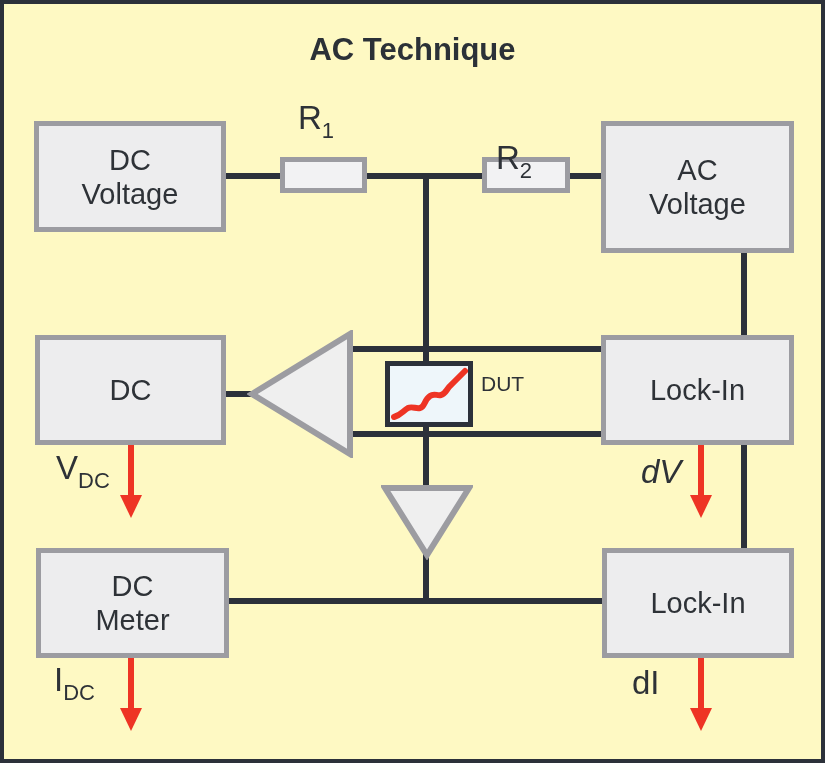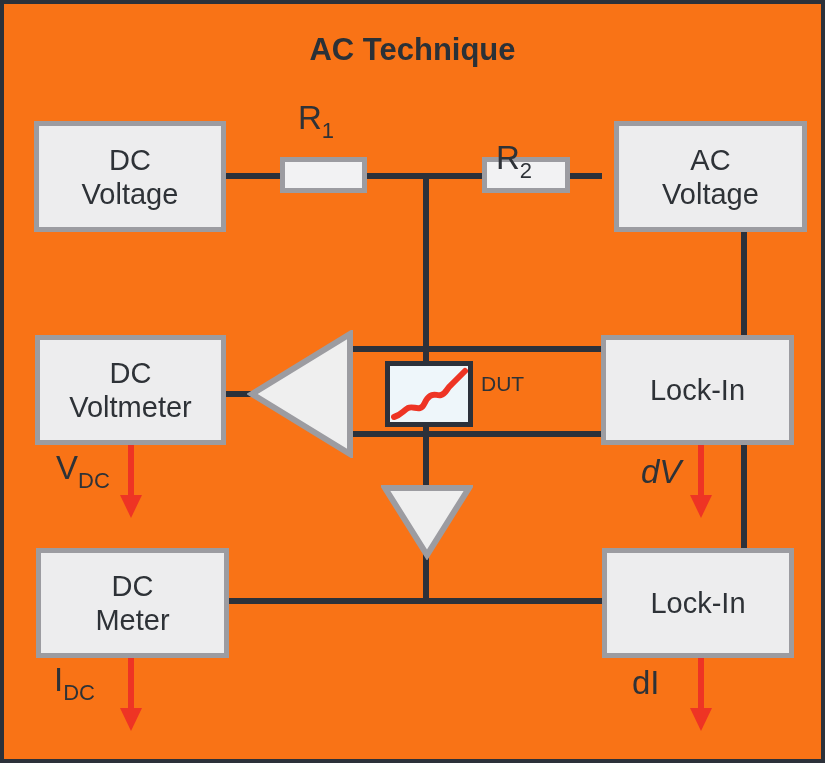--- a/index.html
+++ b/index.html
@@ -1,19 +1,19 @@
 <!DOCTYPE html>
 <html><head>
 <meta charset="utf-8">
 <style>
   html,body{margin:0;padding:0;background:#ffffff;}
   #stage{
     position:relative;
     width:825px;height:763px;
-    background:#f97316;
+    background:#fef9c3;
     border:4px solid #2c313a;
     box-sizing:border-box;
     font-family:"Liberation Sans", sans-serif;
     color:#2e3237;
     overflow:hidden;
   }
   .title{
     position:absolute;left:0;top:28px;width:100%;
     text-align:center;font-size:31px;font-weight:bold;color:#2b3137;
     letter-spacing:0px;
@@ -61,28 +61,28 @@
   <div class="wire" style="left:419px;top:418px;width:6px;height:68px;"></div>
   <div class="wire" style="left:419px;top:546px;width:6px;height:52px;"></div>
   <div class="wire" style="left:224px;top:594px;width:374px;height:6px;"></div>
   <div class="wire" style="left:737px;top:440px;width:6px;height:105px;"></div>
 
   <div class="cbox" style="left:30px;top:117px;width:192px;height:111px;">
     <div><span>DC</span><br>
          <span>Voltage</span></div>
   </div>
 
-  <div class="cbox" style="left:597px;top:117px;width:193px;height:111px;margin-left:13px;">
+  <div class="cbox" style="left:597px;top:117px;width:193px;height:132px;">
     <div><span>AC</span><br>
          <span>Voltage</span></div>
   </div>
 
   <div class="cbox" style="left:31px;top:331px;width:191px;height:110px;">
     <div><span>DC</span><br>
-         <span>Voltmeter</span></div>
+         </div>
   </div>
 
   <div class="cbox" style="left:597px;top:331px;width:193px;height:110px;">
     <span>Lock-In</span>
   </div>
 
   <div class="cbox" style="left:32px;top:544px;width:193px;height:110px;">
     <div><span>DC</span><br>
          <span>Meter</span></div>
   </div>

